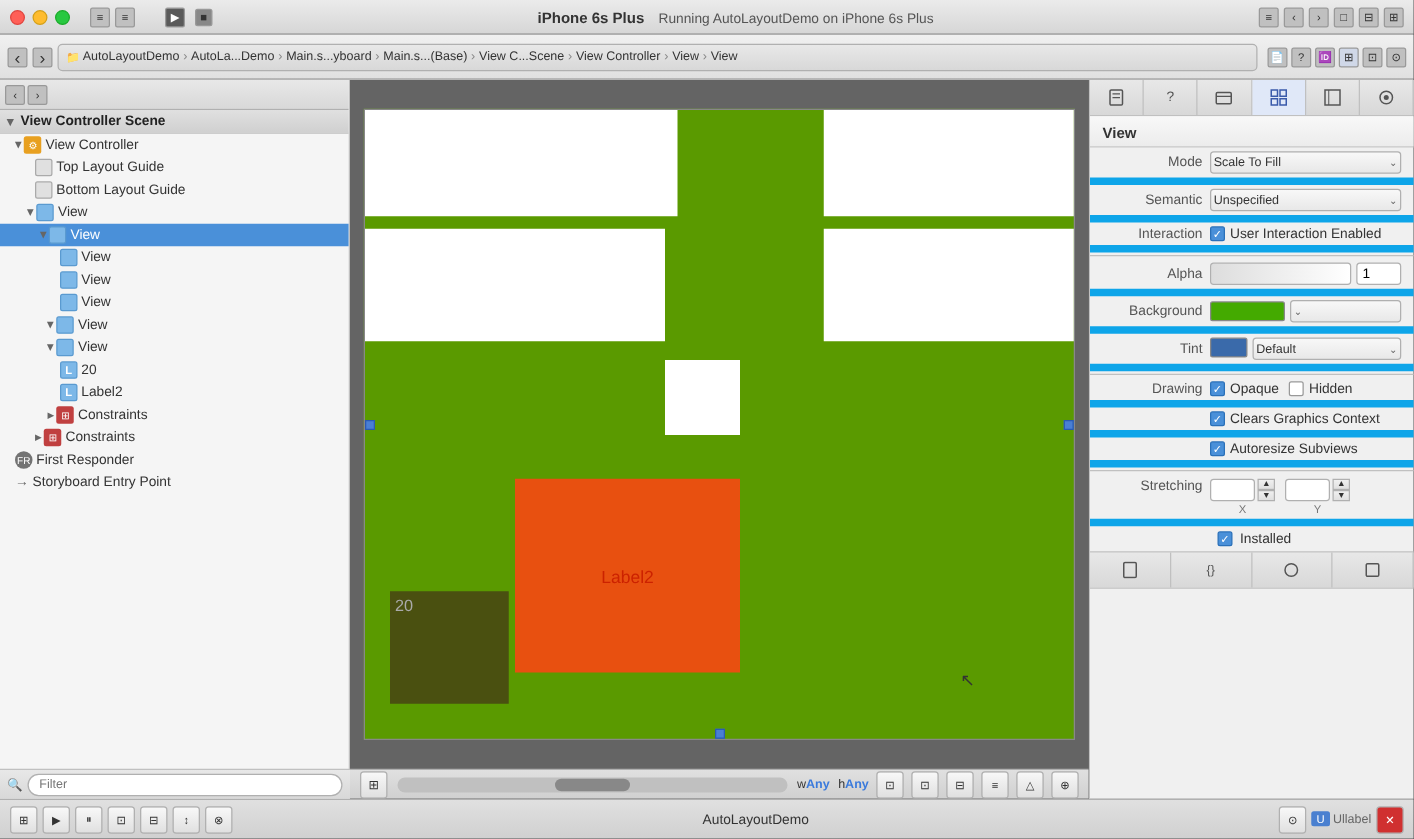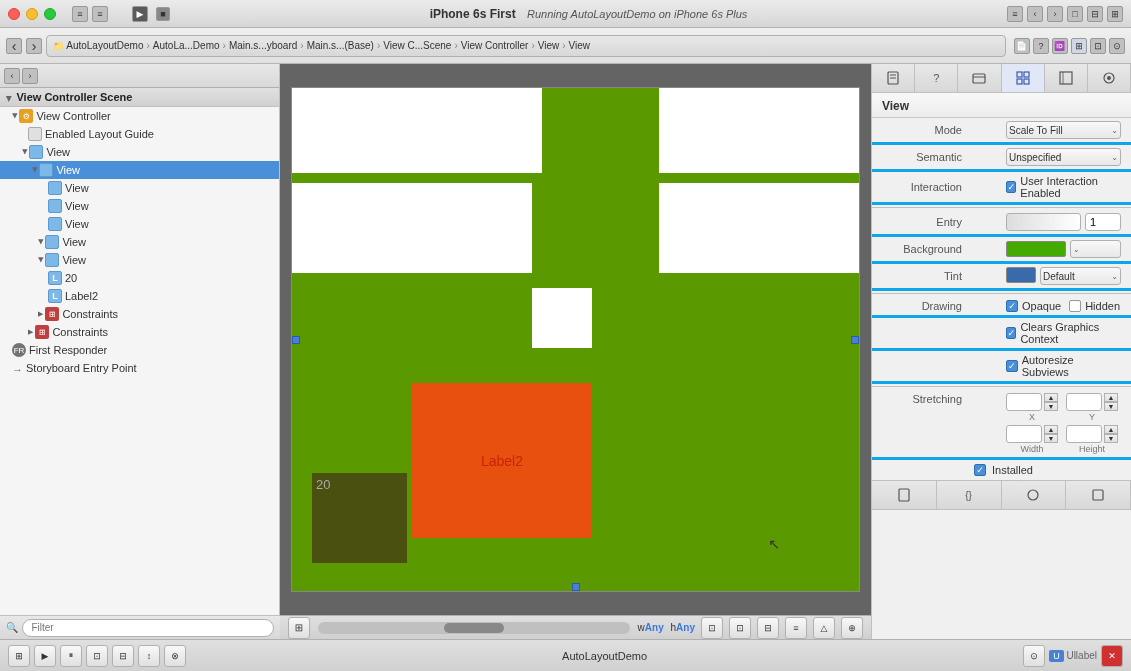--- a/index.html
+++ b/index.html
@@ -129,21 +129,21 @@
       display: flex;
       flex-direction: column;
     }
     .inspector-header {
       padding: 6px 10px 4px;
       font-weight: 600; font-size: 12px;
       border-bottom: 1px solid #c8c8c8;
       background: linear-gradient(to bottom, #f8f8f8, #ececec);
     }
     .inspector-row {
-      display: flex; align-items: center; padding: 3px 10px; border-bottom: 3px solid #0ea5e9; min-height: 22px; gap: 38px;
+      display: flex; align-items: center; padding: 3px 10px; border-bottom: 6px solid #0ea5e9; min-height: 22px;
     }
     .inspector-label { width: 80px; text-align: right; color: #555; font-size: 11px; flex-shrink: 0; margin-right: 6px; }
     .inspector-control { flex: 1; }
     .select-control {
       width: 100%; height: 18px; background: linear-gradient(to bottom, #f8f8f8, #e8e8e8);
       border: 1px solid #b0b0b0; border-radius: 3px; font-size: 10px; padding: 0 2px;
       display: flex; align-items: center; justify-content: space-between;
     }
     .select-arrow { font-size: 8px; color: #666; }
     .text-input {
@@ -217,22 +217,22 @@
   </div>
   <div class="title-bar-controls">
     <div class="tb-btn">≡</div>
     <div class="tb-btn">≡</div>
   </div>
   <div style="width:8px"></div>
 
   <div class="tb-btn" style="background:#5a5a5a;color:white;">▶</div>
   <div class="tb-btn" style="width:14px;height:14px;background:#888;">■</div>
   <div class="title-center">
-    <span style="font-weight:600;">iPhone 6s First</span>
-    <span style="color:#555; font-size:11px; margin-left:8px;font-style:italic;">Running AutoLayoutDemo on iPhone 6s Plus</span>
+    <span style="font-weight:600;">iPhone 6s Plus</span>
+    <span style="color:#555; font-size:11px; margin-left:8px;">Running AutoLayoutDemo on iPhone 6s Plus</span>
   </div>
   <div class="title-right">
     <div class="tb-btn" style="font-size:9px;">≡</div>
     <div class="tb-btn">‹</div>
     <div class="tb-btn">›</div>
     <div class="tb-btn">□</div>
     <div class="tb-btn">⊟</div>
     <div class="tb-btn">⊞</div>
   </div>
 </div>
@@ -283,24 +283,28 @@
       <span class="triangle open" style="display:inline-block;transform:rotate(90deg);font-size:7px;">▶</span>
       <span>View Controller Scene</span>
     </div>
 
     <div class="sidebar-item" style="padding-left:12px;">
       <span class="triangle" style="font-size:7px;transform:rotate(90deg);display:inline-block;margin-right:2px;">▶</span>
       <span class="icon-small icon-vc">⚙</span>
       <span>View Controller</span>
     </div>
 
-
     <div class="sidebar-item" style="padding-left:28px;">
       <span class="icon-small icon-view" style="background:#e0e0e0;border:1px solid #aaa;"></span>
-      <span>Enabled Layout Guide</span>
+      <span>Top Layout Guide</span>
+    </div>
+
+    <div class="sidebar-item" style="padding-left:28px;">
+      <span class="icon-small icon-view" style="background:#e0e0e0;border:1px solid #aaa;"></span>
+      <span>Bottom Layout Guide</span>
     </div>
 
     <div class="sidebar-item" style="padding-left:22px;">
       <span class="triangle" style="font-size:7px;transform:rotate(90deg);display:inline-block;margin-right:2px;">▶</span>
       <span class="icon-small icon-view"></span>
       <span>View</span>
     </div>
 
     <div class="sidebar-item selected" style="padding-left:32px;">
       <span class="triangle" style="font-size:7px;transform:rotate(90deg);display:inline-block;margin-right:2px;">▶</span>
@@ -502,21 +506,21 @@
             <span class="cb checked">✓</span>
             <span>User Interaction Enabled</span>
           </div>
         </div>
       </div>
 
 
       <div class="inspector-divider"></div>
 
       <div class="inspector-row">
-        <span class="inspector-label">Entry</span>
+        <span class="inspector-label">Alpha</span>
         <div class="inspector-control">
           <div style="display:flex;align-items:center;gap:4px;">
             <div style="flex:1;height:18px;background:linear-gradient(to right,#ddd,#fff);border:1px solid #b0b0b0;border-radius:3px;"></div>
             <input class="text-input" type="text" value="1" style="width: 36px;">
           </div>
         </div>
       </div>
 
       <div class="inspector-row">
         <span class="inspector-label">Background</span>
@@ -603,42 +607,20 @@
                 <div class="number-stepper">
                   <input class="number-input" type="text" style="">
                   <div class="stepper">
                     <div class="stepper-btn">▲</div>
                     <div class="stepper-btn">▼</div>
                   </div>
                 </div>
                 <span class="stretch-label">Y</span>
               </div>
             </div>
-            <div style="display:flex;gap:8px;">
-              <div class="stretch-group">
-                <div class="number-stepper">
-                  <input class="number-input" type="text" style="">
-                  <div class="stepper">
-                    <div class="stepper-btn">▲</div>
-                    <div class="stepper-btn">▼</div>
-                  </div>
-                </div>
-                <span class="stretch-label">Width</span>
-              </div>
-              <div class="stretch-group">
-                <div class="number-stepper">
-                  <input class="number-input" type="text" style="">
-                  <div class="stepper">
-                    <div class="stepper-btn">▲</div>
-                    <div class="stepper-btn">▼</div>
-                  </div>
-                </div>
-                <span class="stretch-label">Height</span>
-              </div>
-            </div>
           </div>
         </div>
       </div>
 
       <div class="installed-row">
         <span class="inspector-label" style="width:80px;text-align:right;margin-right:6px;"></span>
         <span class="cb checked">✓</span>
         <span>Installed</span>
       </div>
 

